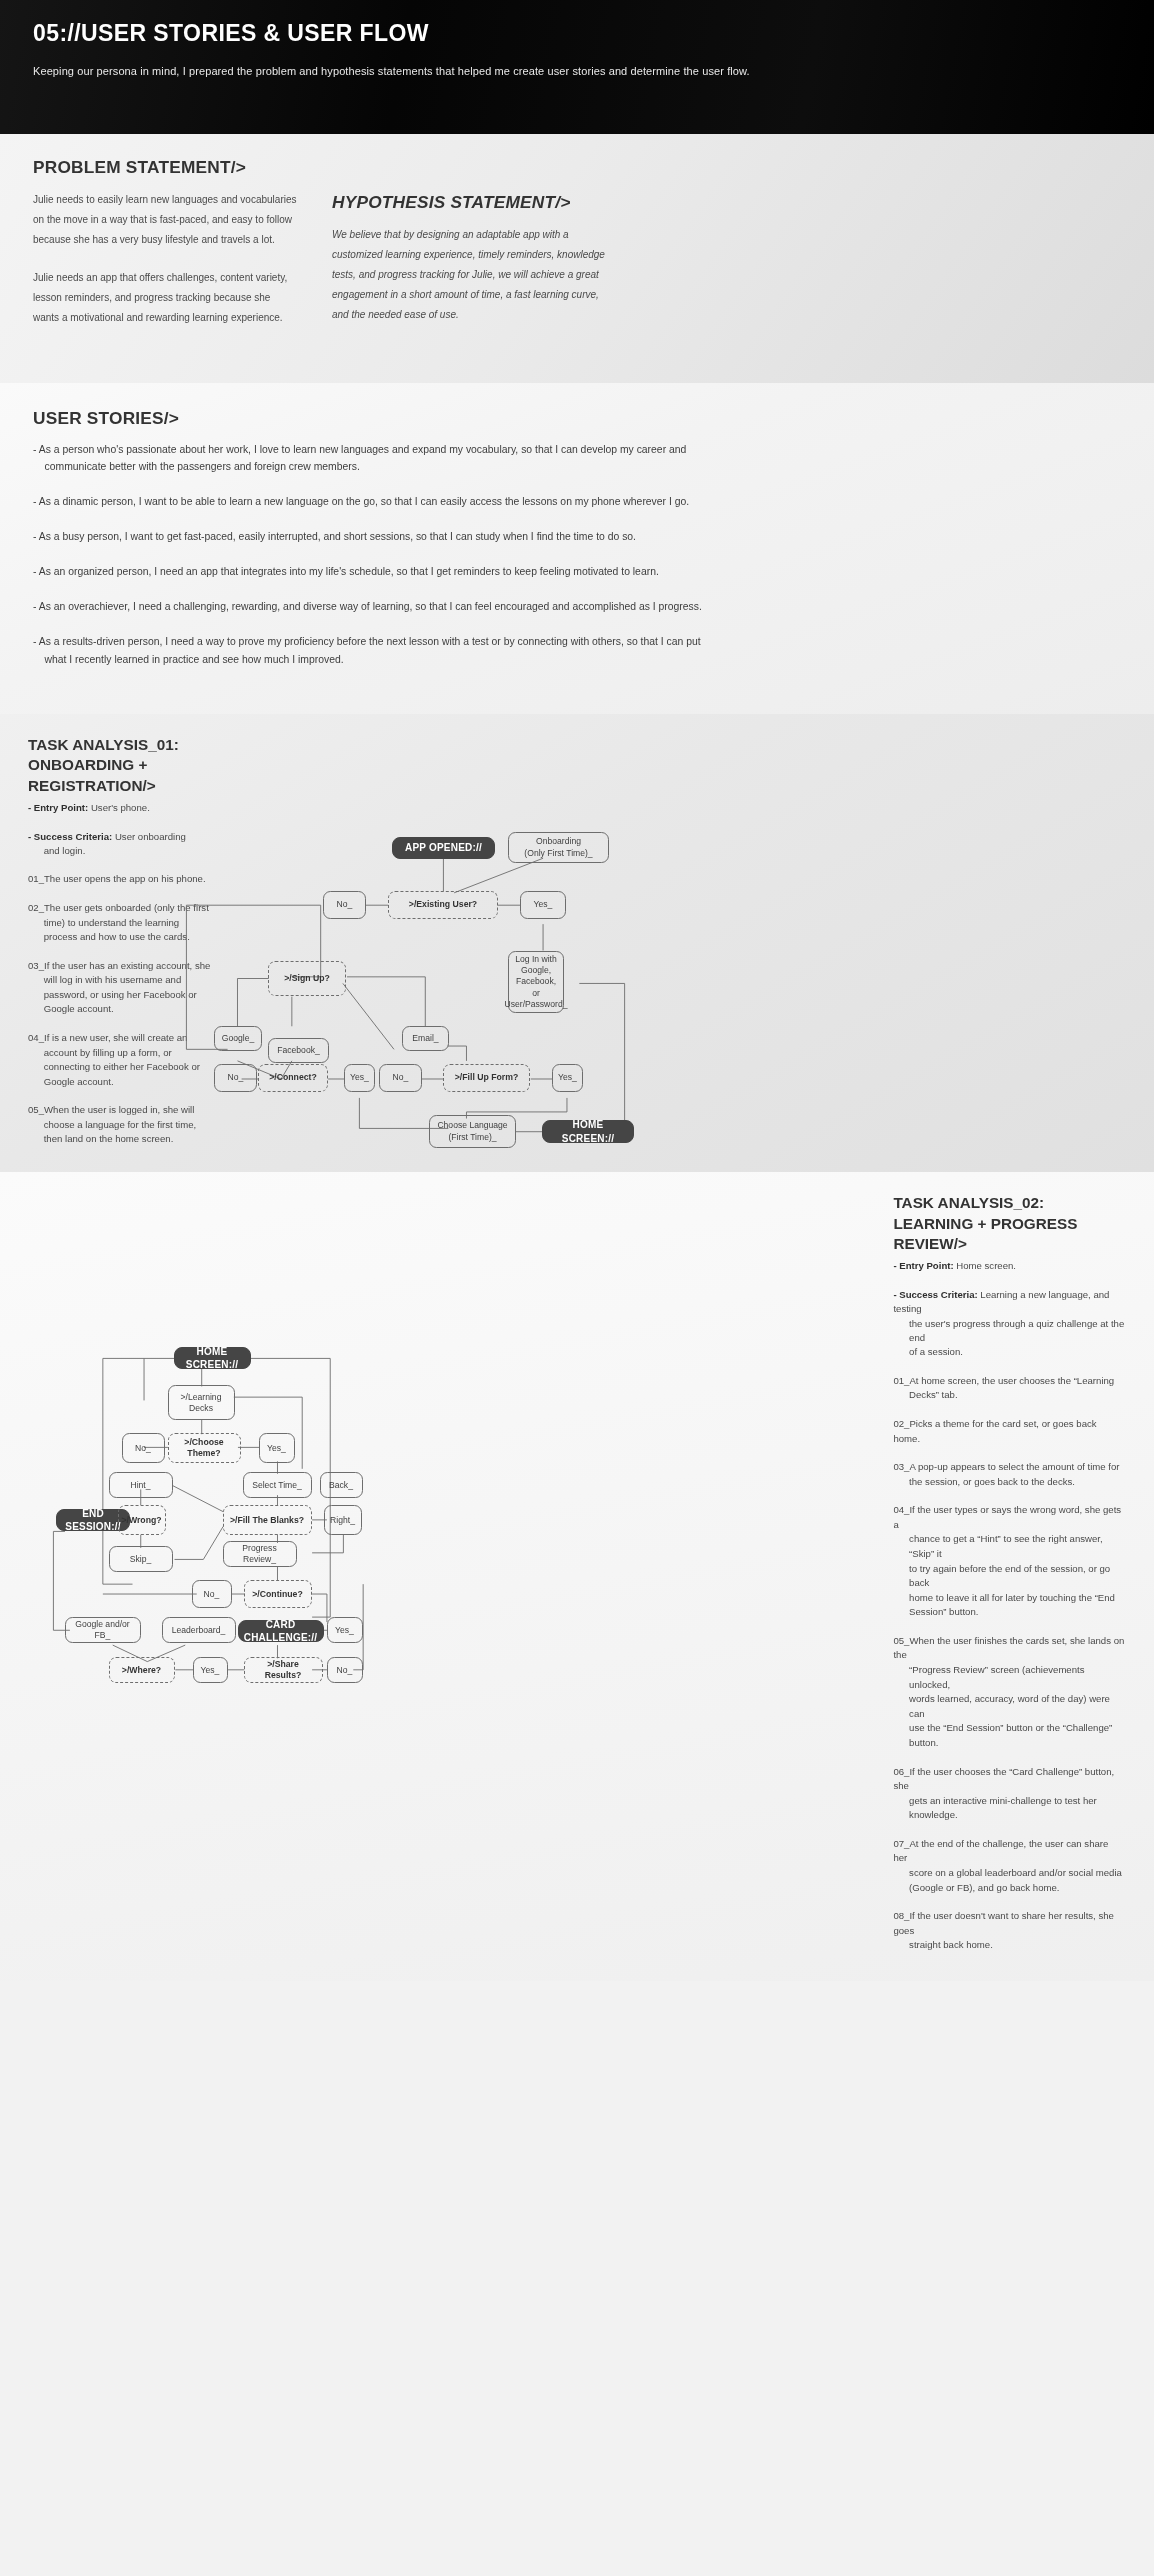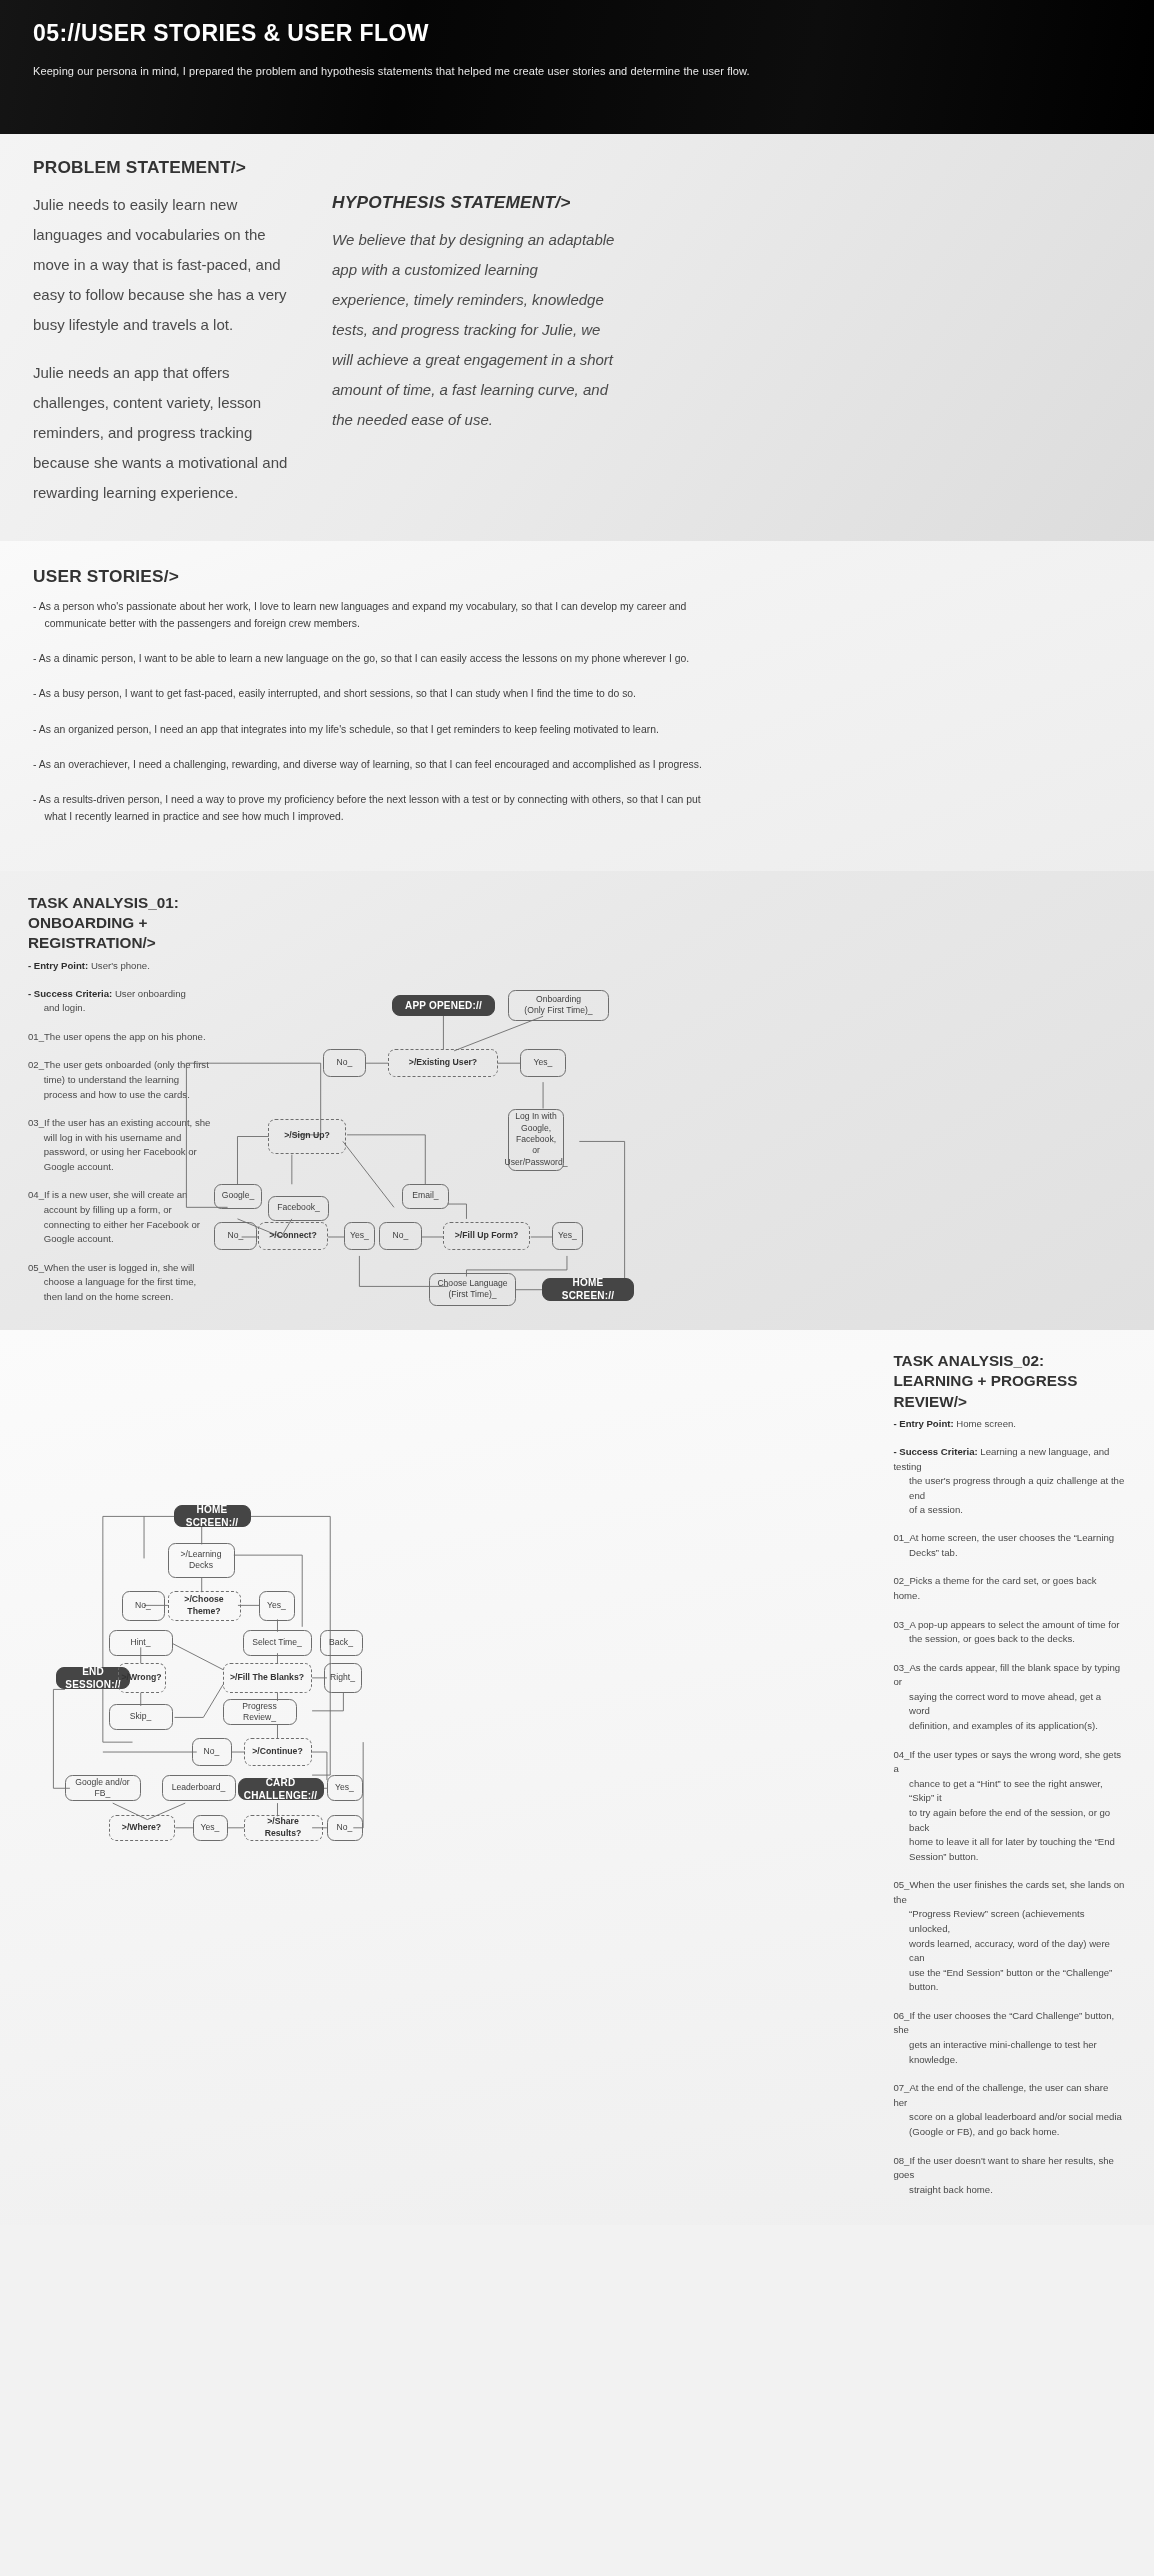--- a/index.html
+++ b/index.html
@@ -62,21 +62,21 @@
     letter-spacing: 0.2px;
     color: #333;
     margin-bottom: 11.5px;
   }
 
   .two-col { display: flex; gap: 0; }
   .col-left  { width: 284px; padding-right: 18px; }
   .col-right { width: 284px; margin-left: 15px; font-style: italic; }
 
   p.body {
-    font-size: 15px;
+    font-size: 10px;
     line-height: 2.0;
     color: #4a4a4a;
     margin-bottom: 18px;
   }
   p.body:last-child { margin-bottom: 0; }
 
   
   .story {
     font-size: 10.4px;
     line-height: 1.65;
@@ -404,21 +404,20 @@
         <div class="ta-gap"></div>
         <div class="ta-line">
           <b>- Success Criteria:</b><span> Learning a new language, and testing</span>
           <span style="display:block;padding-left:15.7px">the user's progress through a quiz challenge at the end</span>
           <span style="display:block;padding-left:15.7px">of a session.</span>
         </div>
         <div id="ta02-steps">
             <div class="ta-step"><span>01_At home screen, the user chooses the “Learning</span><span class="ind">Decks” tab.</span></div>
             <div class="ta-step"><span>02_Picks a theme for the card set, or goes back home.</span></div>
             <div class="ta-step"><span>03_A pop-up appears to select the amount of time for</span><span class="ind">the session, or goes back to the decks.</span></div>
-            <div class="ta-step"><span>03_As the cards appear, fill the blank space by typing or</span><span class="ind">saying the correct word to move ahead, get a word</span><span class="ind">definition, and examples of its application(s).</span></div>
             <div class="ta-step"><span>04_If the user types or says the wrong word, she gets a</span><span class="ind">chance to get a “Hint” to see the right answer, “Skip” it</span><span class="ind">to try again before the end of the session, or go back</span><span class="ind">home to leave it all for later by touching the “End</span><span class="ind">Session” button.</span></div>
             <div class="ta-step"><span>05_When the user finishes the cards set, she lands on the</span><span class="ind">“Progress Review” screen (achievements unlocked,</span><span class="ind">words learned, accuracy, word of the day) were can</span><span class="ind">use the “End Session” button or the “Challenge” button.</span></div>
             <div class="ta-step"><span>06_If the user chooses the “Card Challenge” button, she</span><span class="ind">gets an interactive mini-challenge to test her</span><span class="ind">knowledge.</span></div>
             <div class="ta-step"><span>07_At the end of the challenge, the user can share her</span><span class="ind">score on a global leaderboard and/or social media</span><span class="ind">(Google or FB), and go back home.</span></div>
             <div class="ta-step"><span>08_If the user doesn't want to share her results, she goes</span><span class="ind">straight back home.</span></div>
           </div>
       </div>
 
     </div>
   </div>

